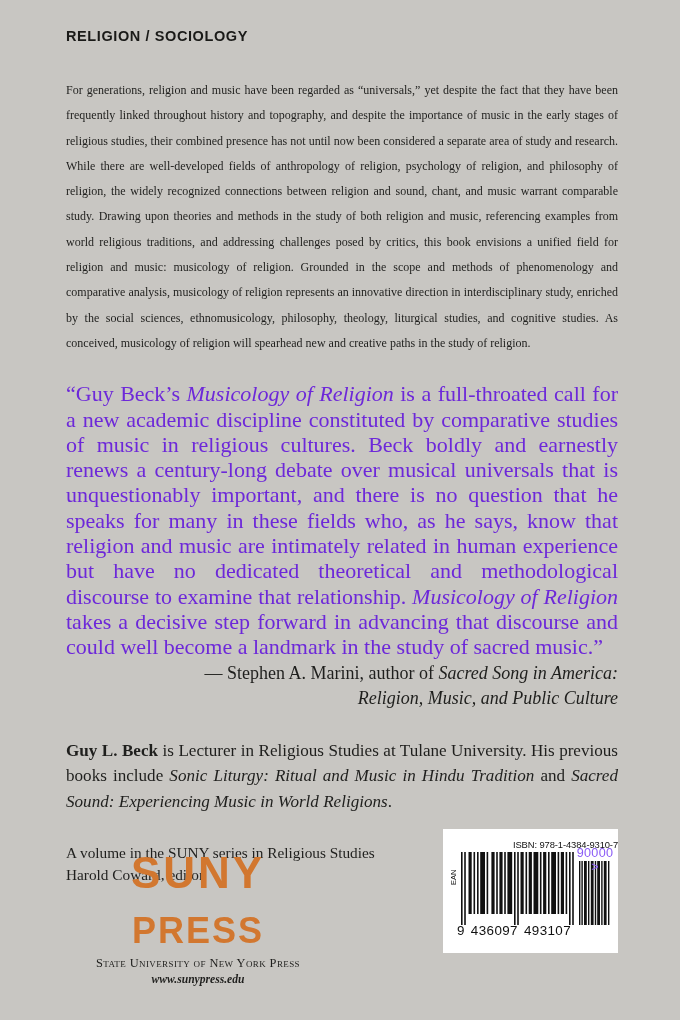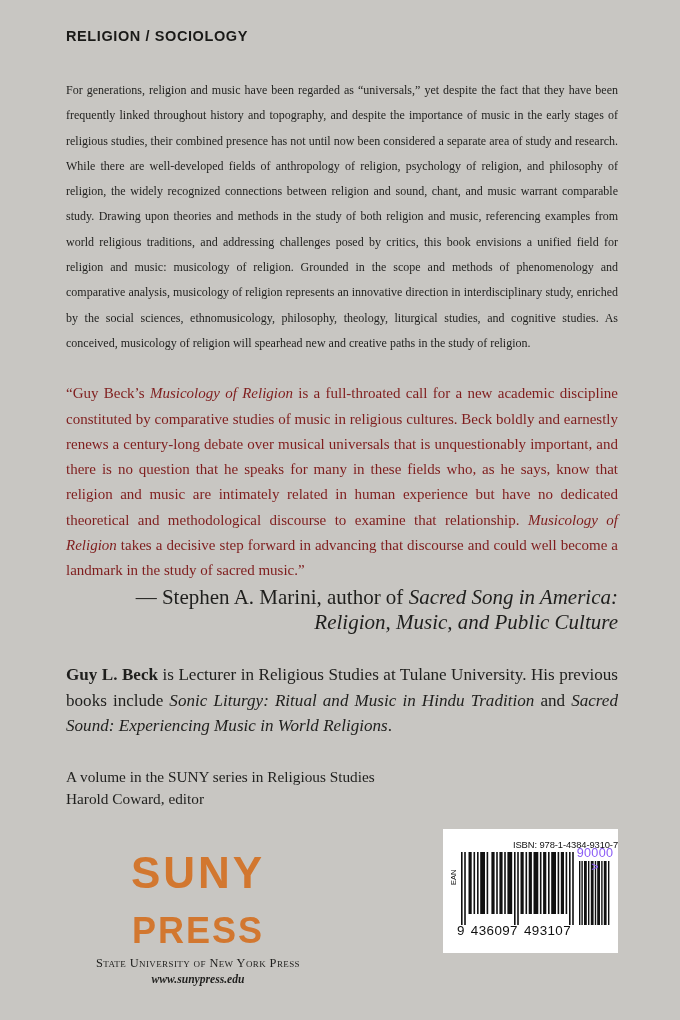--- a/index.html
+++ b/index.html
@@ -48,33 +48,33 @@
     font-size: 12px;
     line-height: 25.3px;
     text-align: justify;
     text-justify: inter-word;
     hyphens: none;
     color: #1f1f1d;
   }
 
   .blurb {
     margin: 25px 0 0 0;
-    font-size: 15px;
+    font-size: 22px;
     line-height: 25.3px;
     text-align: justify;
-    color: #7f1d1d;
+    color: #6d28d9;
   }
 
   .blurb i, .desc i, .bio i, .attrib i {
     font-style: italic;
   }
 
   .attrib {
     margin: 1px 0 0 0;
-    font-size: 21px;
+    font-size: 18px;
     line-height: 25.3px;
     text-align: right;
     color: #1f1f1d;
   }
   .attrib .line2 {
     display: block;
   }
 
   .bio {
     margin: 27px 0 0 0;

